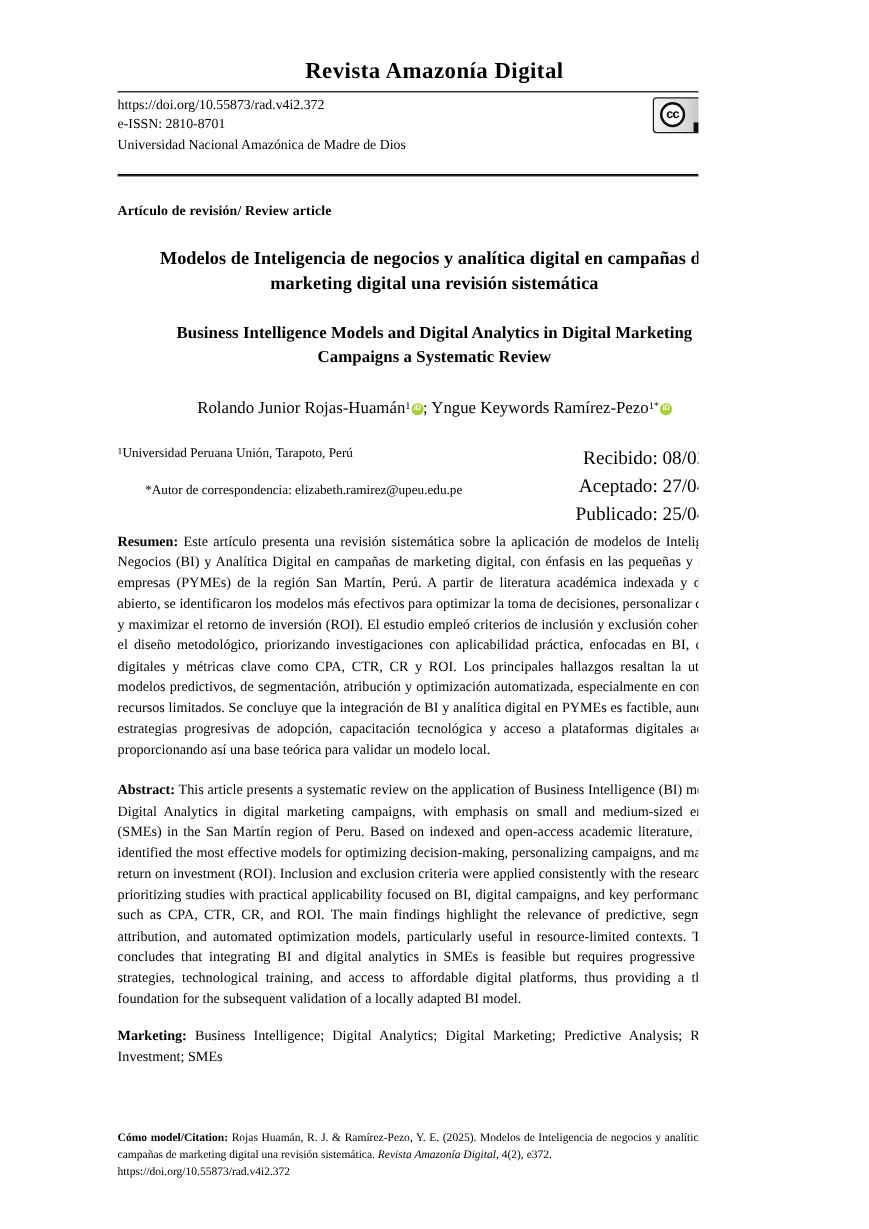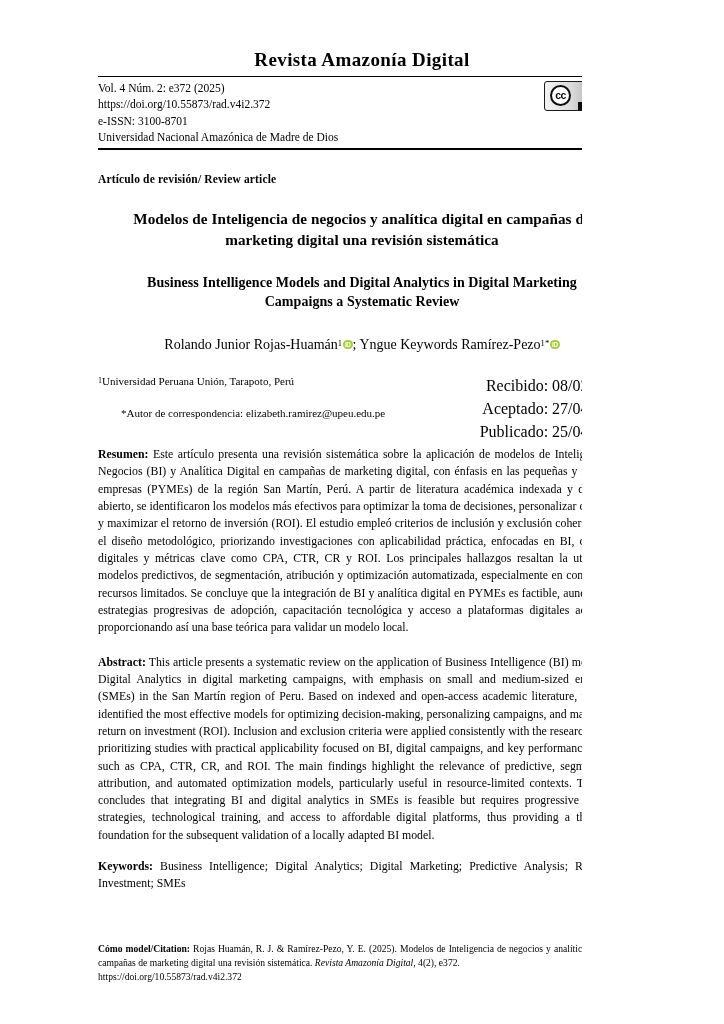--- a/index.html
+++ b/index.html
@@ -262,23 +262,22 @@
 <body>
 
 <div class="page">
   <div class="content">
 
     <div class="masthead-title">Revista Amazonía Digital</div>
     <div class="rule-top"></div>
 
     <div class="masthead-body">
       <div class="masthead-lines">
-        <div>Vol. 4 Núm. 2: e372 (2025)</div>
         <div>https://doi.org/10.55873/rad.v4i2.372</div>
-        <div>e-ISSN: 3100-8701</div>
+        <div>e-ISSN: 2810-8701</div>
         <div>Universidad Nacional Amazónica de Madre de Dios</div>
       </div>
 
       <div class="cc-badge">
         <div class="cc-circle">cc</div>
         <div class="by-circle">
           <div class="head"></div>
           <div class="body"></div>
         </div>
         <div class="by-bar">BY</div>
@@ -303,21 +302,21 @@
         <div>Publicado: 25/04/2025</div>
       </div>
       <div class="corresponding">*Autor de correspondencia: elizabeth.ramirez@upeu.edu.pe</div>
     </div>
 
     <div class="abs"><b>Resumen:</b><span> Este artículo presenta una revisión sistemática sobre la aplicación de modelos de Inteligencia de Negocios (BI) y Analítica Digital en campañas de marketing digital, con énfasis en las pequeñas y medianas empresas (PYMEs) de la región San Martín, Perú. A partir de literatura académica indexada y de acceso abierto, se identificaron los modelos más efectivos para optimizar la toma de decisiones, personalizar campañas y maximizar el retorno de inversión (ROI). El estudio empleó criterios de inclusión y exclusión coherentes con el diseño metodológico, priorizando investigaciones con aplicabilidad práctica, enfocadas en BI, campañas digitales y métricas clave como CPA, CTR, CR y ROI. Los principales hallazgos resaltan la utilidad de modelos predictivos, de segmentación, atribución y optimización automatizada, especialmente en contextos de recursos limitados. Se concluye que la integración de BI y analítica digital en PYMEs es factible, aunque exige estrategias progresivas de adopción, capacitación tecnológica y acceso a plataformas digitales accesibles, proporcionando así una base teórica para validar un modelo local.</span></div>
 
 
     <div class="abs abs-en"><b>Abstract:</b><span> This article presents a systematic review on the application of Business Intelligence (BI) models and Digital Analytics in digital marketing campaigns, with emphasis on small and medium-sized enterprises (SMEs) in the San Martín region of Peru. Based on indexed and open-access academic literature, the study identified the most effective models for optimizing decision-making, personalizing campaigns, and maximizing return on investment (ROI). Inclusion and exclusion criteria were applied consistently with the research design, prioritizing studies with practical applicability focused on BI, digital campaigns, and key performance metrics such as CPA, CTR, CR, and ROI. The main findings highlight the relevance of predictive, segmentation, attribution, and automated optimization models, particularly useful in resource-limited contexts. The study concludes that integrating BI and digital analytics in SMEs is feasible but requires progressive adoption strategies, technological training, and access to affordable digital platforms, thus providing a theoretical foundation for the subsequent validation of a locally adapted BI model.</span></div>
 
-    <div class="kw kw-en"><b>Keywords:</b><span> Business Intelligence; Digital Analytics; Digital Marketing; Predictive Analysis; Return on Investment; SMEs</span></div>
+    <div class="kw kw-en"><b>Marketing:</b><span> Business Intelligence; Digital Analytics; Digital Marketing; Predictive Analysis; Return on Investment; SMEs</span></div>
 
   </div>
 
   <div class="footer-cite">
     <div><b>Cómo model/Citation:</b><span> Rojas Huamán, R. J. &amp; Ramírez-Pezo, Y. E. (2025). Modelos de Inteligencia de negocios y analítica digital en campañas de marketing digital una revisión sistemática. </span><i>Revista Amazonía Digital</i><span>, 4(2), e372.</span></div>
     <div class="doi-line">https://doi.org/10.55873/rad.v4i2.372</div>
   </div>
 </div>
 
 </body></html>

